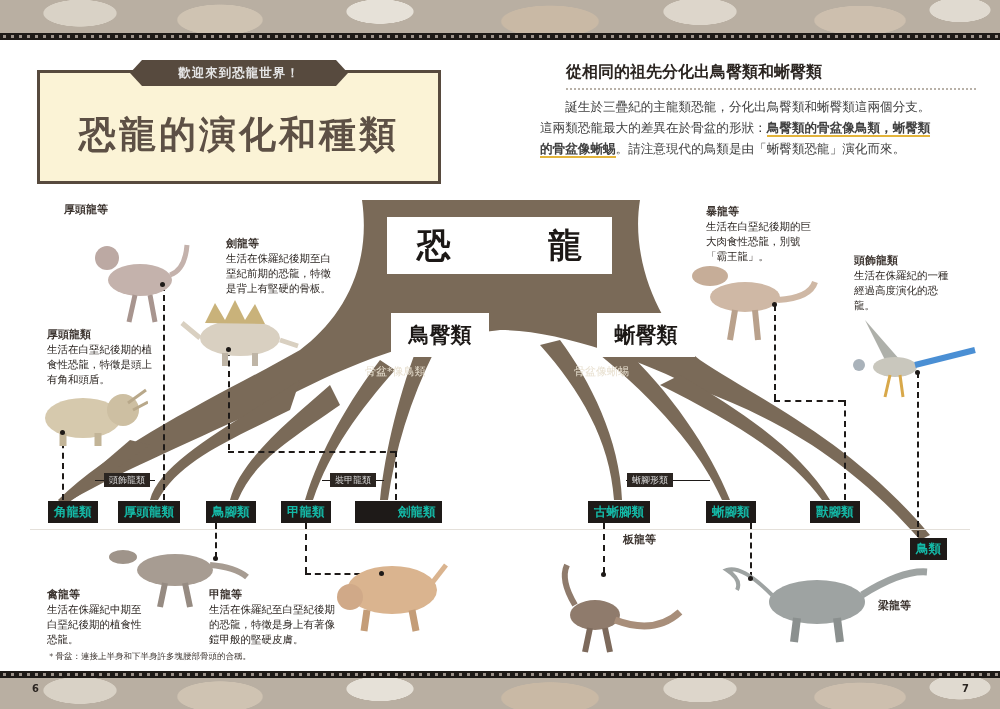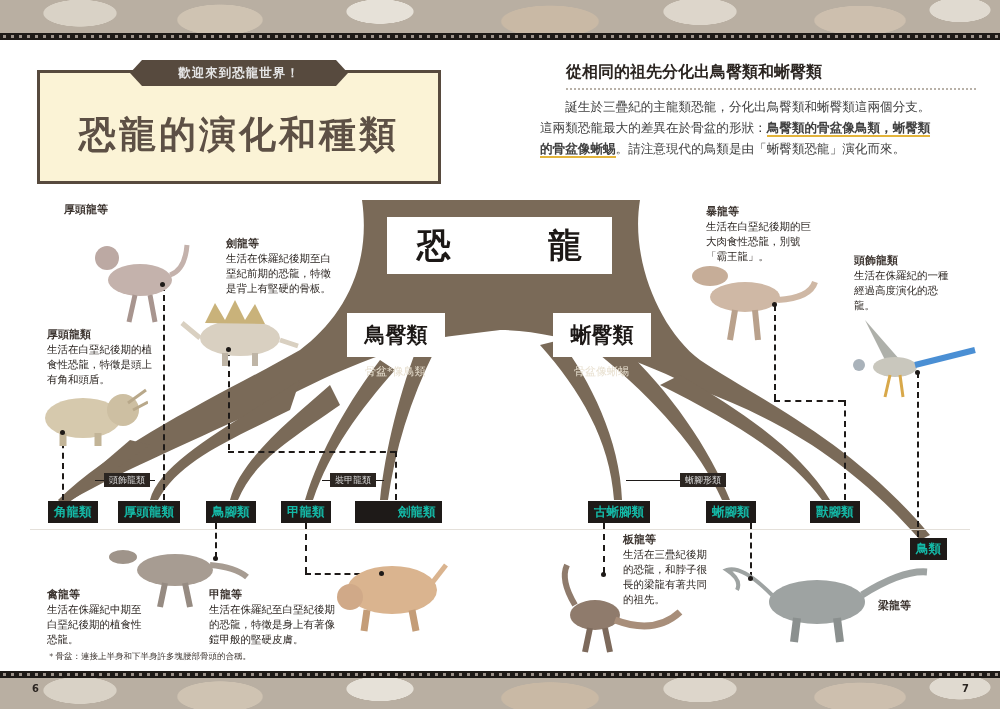--- a/index.html
+++ b/index.html
@@ -54,21 +54,21 @@
   .intro-text .hl { font-family: "DejaVu Sans", sans-serif; font-weight: bold; border-bottom: 2px solid #e3b43b; }
 
   
   svg.tree { position: absolute; left: 0; top: 0; }
 
   .box-white {
     position: absolute; background: #fff; color: #1c1816; font-weight: bold;
     display: flex; align-items: center; justify-content: center;
   }
   .lbl-root { left: 387px; top: 217px; width: 225px; height: 57px; font-size: 34px; gap: 0; justify-content: space-between; padding: 0 30px; }
-  .lbl-sub { width: 98px; height: 44px; font-size: 21px; top: 313px; }
+  .lbl-sub { width: 98px; height: 44px; font-size: 21px; top: 313px; margin-left: 44px; }
   .lbl-sub.l { left: 347px; }
   .lbl-sub.r { left: 553px; text-align: right; }
   .sub-caption { position: absolute; top: 364px; font-size: 11px; color: #e8e0d0; }
 
   .clade {
     position: absolute; background: #1e1a18; color: #14b8a6; font-weight: bold; font-size: 12.5px;
     height: 22px; display: flex; align-items: center; justify-content: center; padding: 0 6px;
   }
   .group-tag {
     position: absolute; background: #2b2521; color: #ddd; font-size: 9px; height: 14px;
@@ -141,21 +141,21 @@
 <div class="clade" style="left:588px;top:501px;">古蜥腳類</div>
 <div class="clade" style="left:706px;top:501px;">蜥腳類</div>
 <div class="clade" style="left:810px;top:501px;">獸腳類</div>
 <div class="clade" style="left:910px;top:538px;">鳥類</div>
 
 <div class="arrow-line" style="left:95px;top:480px;width:60px;"></div>
 <div class="group-tag" style="left:104px;top:473px;">頭飾龍類</div>
 <div class="arrow-line" style="left:322px;top:480px;width:62px;"></div>
 <div class="group-tag" style="left:330px;top:473px;">裝甲龍類</div>
 <div class="arrow-line" style="left:626px;top:480px;width:84px;"></div>
-<div class="group-tag" style="left:680px;top:473px;font-family:Liberation Mono, monospace;">蜥腳形類</div>
+<div class="group-tag" style="left:627px;top:473px;font-family:Liberation Mono, monospace;">蜥腳形類</div>
 
 <div class="dash-v" style="left:62px;top:432px;height:68px;"></div>
 <div class="dash-v" style="left:163px;top:285px;height:215px;"></div>
 <div class="dash-v" style="left:228px;top:350px;height:100px;"></div>
 <div class="dash-h" style="left:228px;top:451px;width:168px;"></div>
 <div class="dash-v" style="left:395px;top:451px;height:49px;"></div>
 <div class="dash-v" style="left:215px;top:523px;height:35px;"></div>
 <div class="dash-v" style="left:305px;top:523px;height:50px;"></div>
 <div class="dash-h" style="left:305px;top:573px;width:75px;"></div>
 <div class="dash-v" style="left:603px;top:523px;height:50px;"></div>
@@ -231,17 +231,17 @@
 <div class="dot" style="left:601px;top:572px"></div>
 <div class="dot" style="left:748px;top:576px"></div>
 
 <div class="desc" style="left:64px;top:202px;width:130px"><span class="name">厚頭龍等</span></div>
 <div class="desc" style="left:226px;top:236px;width:115px"><span class="name">劍龍等</span><span>生活在侏羅紀後期至白堊紀前期的恐龍，特徵是背上有堅硬的骨板。</span></div>
 <div class="desc" style="left:47px;top:327px;width:105px"><span class="name">厚頭龍類</span><span>生活在白堊紀後期的植食性恐龍，特徵是頭上有角和頭盾。</span></div>
 <div class="desc" style="left:706px;top:204px;width:105px"><span class="name">暴龍等</span><span>生活在白堊紀後期的巨大肉食性恐龍，別號「霸王龍」。</span></div>
 <div class="desc" style="left:854px;top:253px;width:100px"><span class="name">頭飾龍類</span><span>生活在侏羅紀的一種經過高度演化的恐龍。</span></div>
 <div class="desc" style="left:47px;top:587px;width:95px"><span class="name">禽龍等</span><span>生活在侏羅紀中期至白堊紀後期的植食性恐龍。</span></div>
 <div class="desc" style="left:209px;top:587px;width:128px"><span class="name">甲龍等</span><span>生活在侏羅紀至白堊紀後期的恐龍，特徵是身上有著像鎧甲般的堅硬皮膚。</span></div>
-<div class="desc" style="left:623px;top:532px;width:92px"><span class="name">板龍等</span><span>生活在三疊紀後期的恐龍，和脖子很長的梁龍有著共同的祖先。</span></div>
+<div class="desc" style="left:623px;top:532px;width:92px"><span class="name">板龍等</span></div>
 <div class="desc" style="left:878px;top:598px;width:92px"><span class="name">梁龍等</span></div>
 
 <div class="divider"></div>
 <div class="footnote">＊骨盆：連接上半身和下半身許多塊腰部骨頭的合稱。</div>
 
 </body></html>

